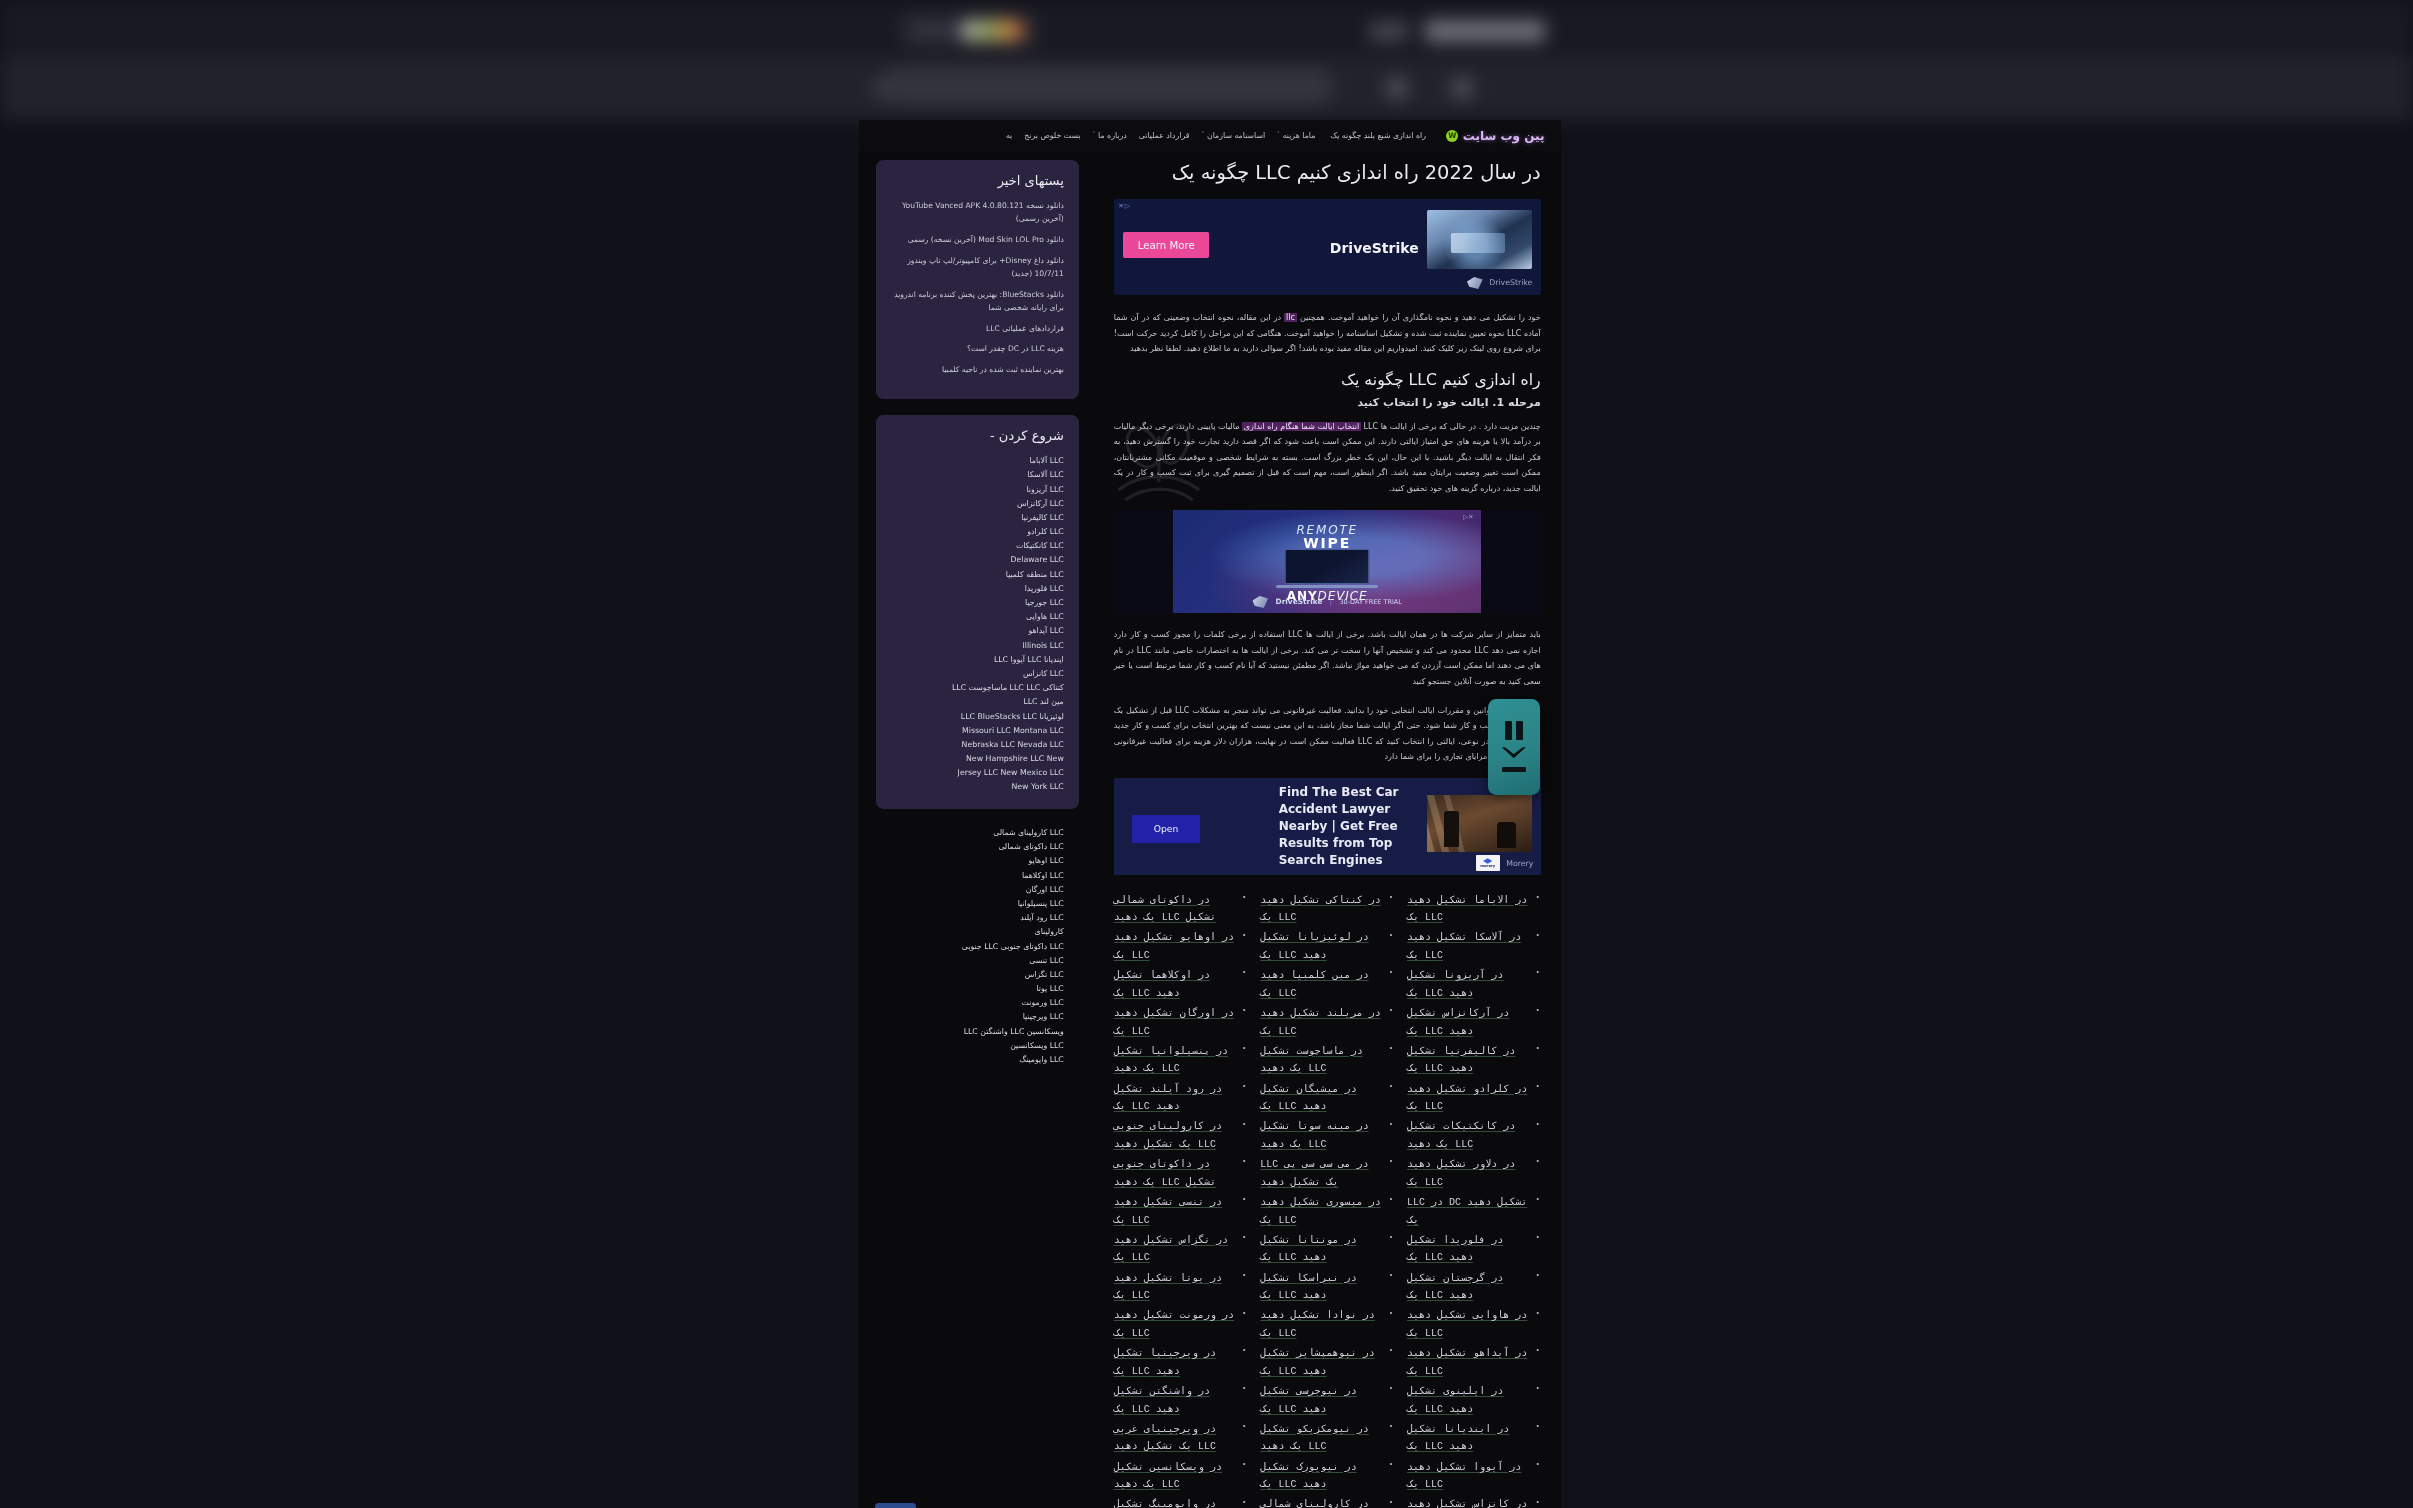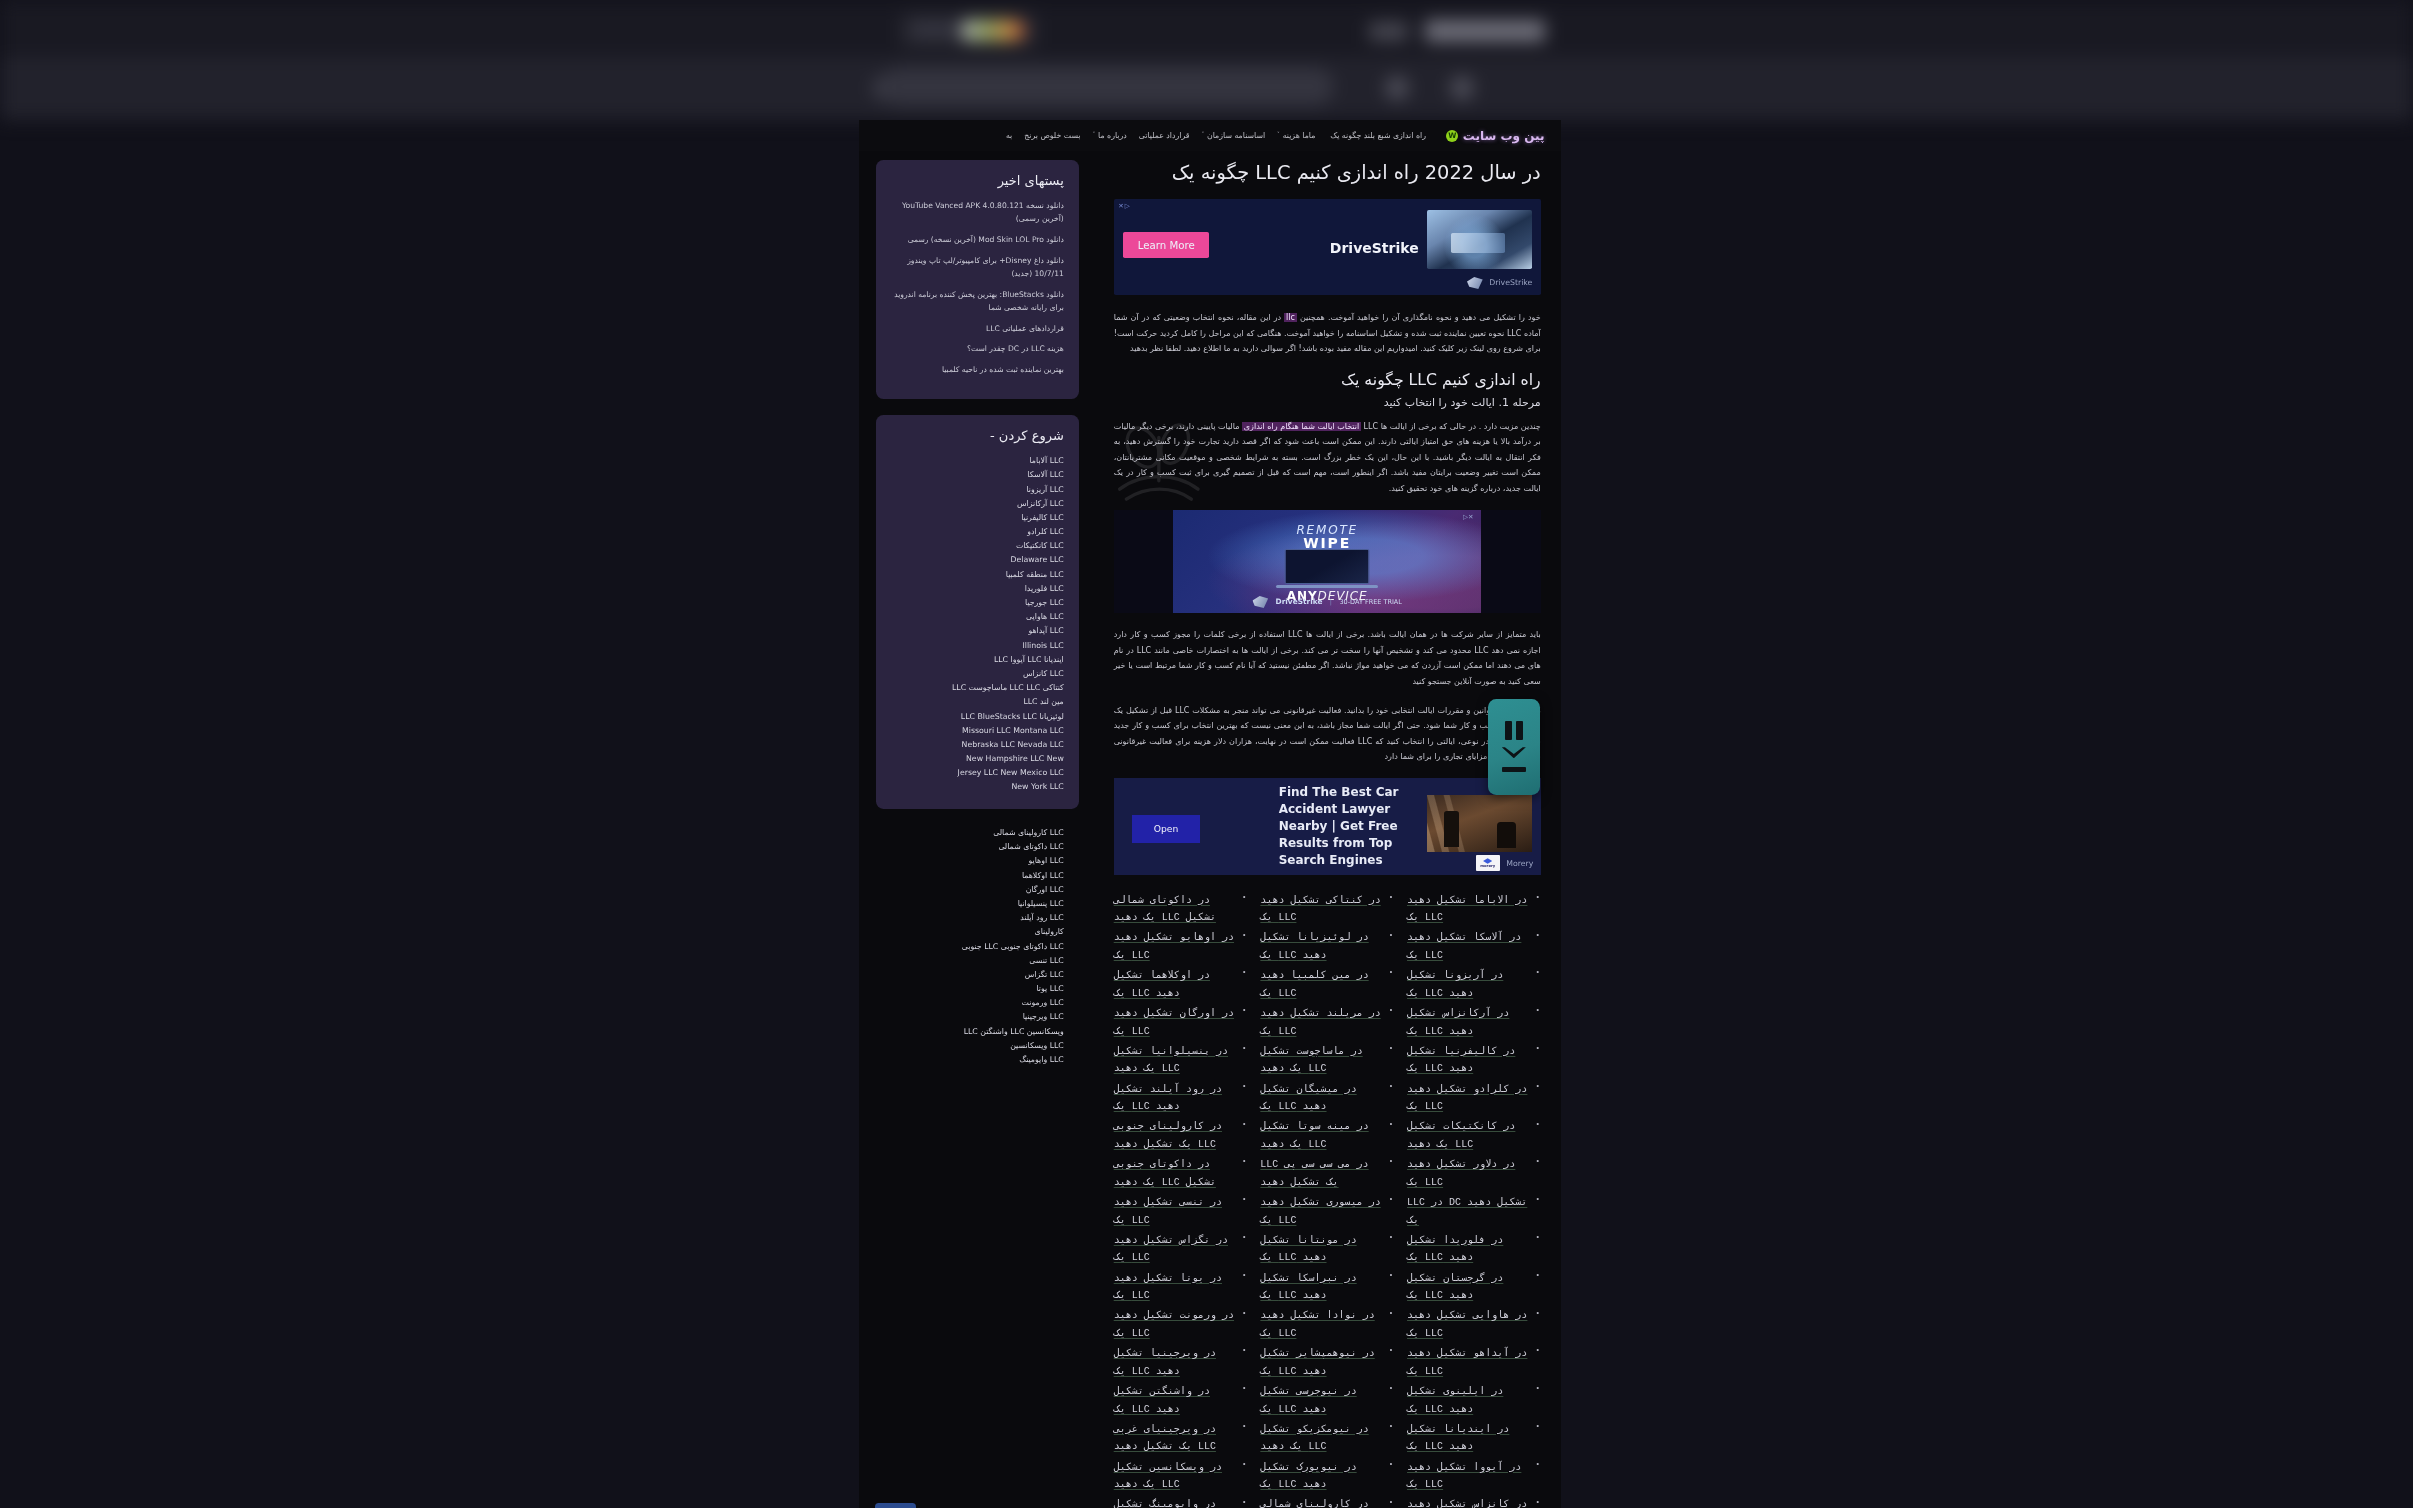--- a/index.html
+++ b/index.html
@@ -159,21 +159,21 @@
   .para {
     font-size: 8px; line-height: 1.95; color: #c9c9d2;
     text-align: justify; direction: rtl; margin-bottom: 13px;
   }
   .para .hl { background: #50235e; color: #f3e4ff; padding: 0 1.8px; }
   .section-h2 {
     font-size: 15.7px; color: #eaeaf2; font-weight: normal;
     text-align: right; direction: rtl; margin: 3.7px 0 7.4px;
   }
   .section-h3 {
-    font-size: 11px; color: #d8d8e2; font-weight: normal;
+    font-size: 11px; color: #d8d8e2; font-weight: bold;
     text-align: right; direction: rtl; margin-bottom: 9.2px;
   }
   .para-wm { position: relative; }
   .watermark {
     position: absolute; left: -5.5px; top: -7.4px;
     width: 100px; height: 103px; opacity: .10; pointer-events: none;
   }
 
   
   .ad-remote {

